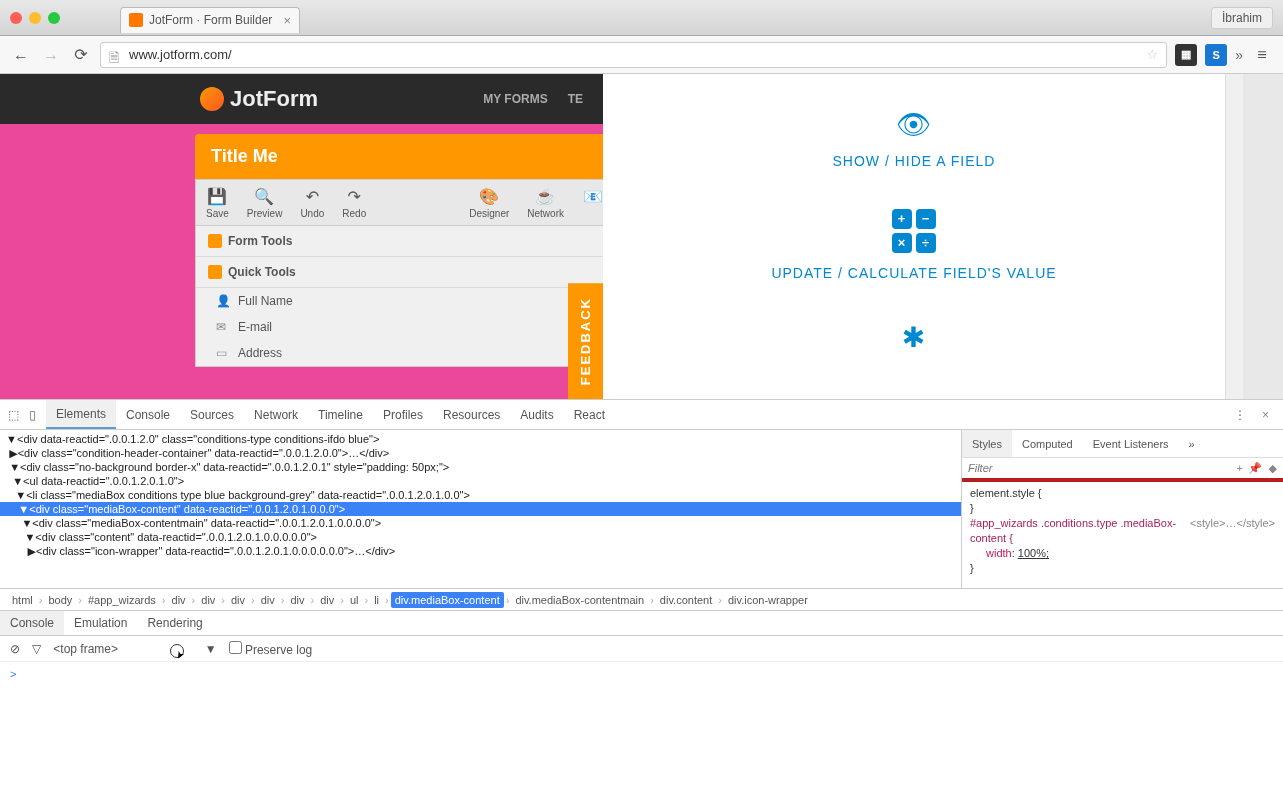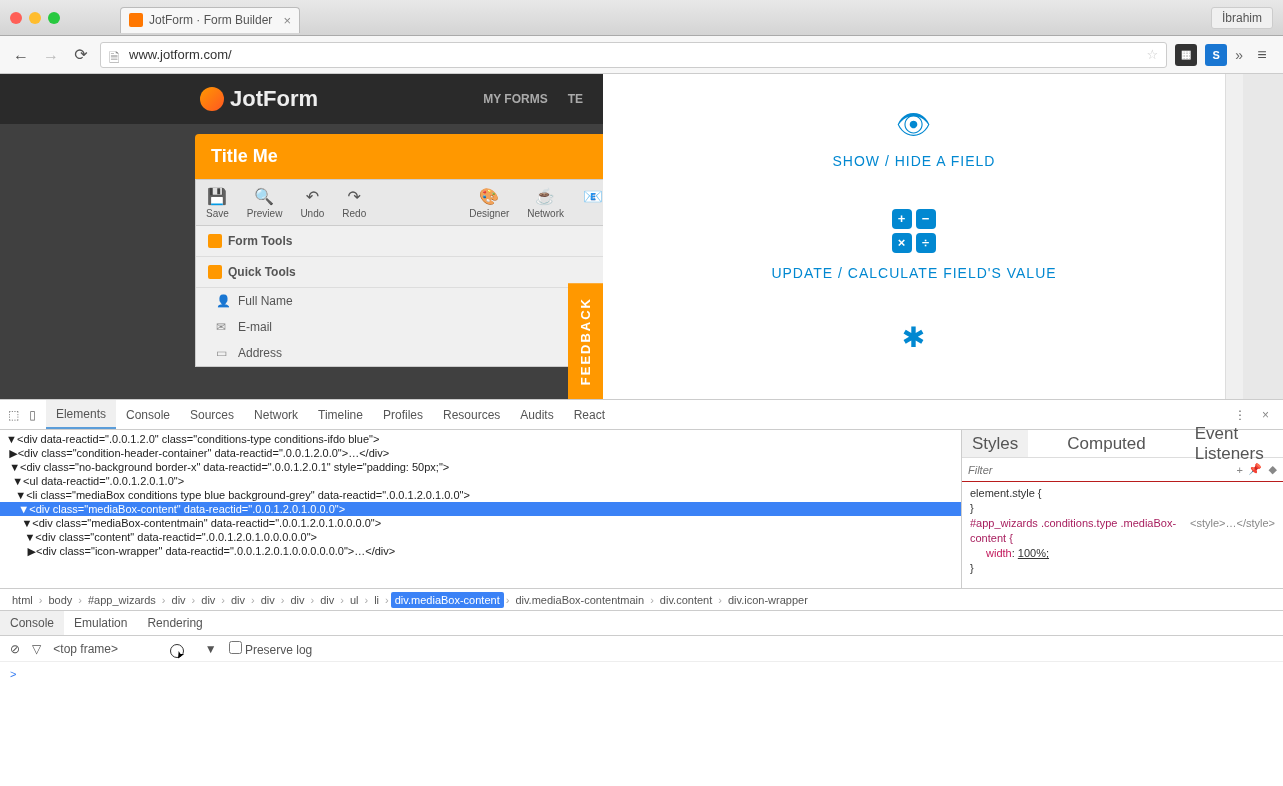--- a/index.html
+++ b/index.html
@@ -22,21 +22,21 @@
 .url-field { flex: 1; height: 26px; border: 1px solid #ccc; border-radius: 3px; background: #fff; display: flex; align-items: center; padding: 0 8px; font-size: 13px; color: #333; }
 .url-field .doc-icon { width: 14px; height: 14px; margin-right: 6px; color: #888; }
 .url-field .star { margin-left: auto; color: #ccc; }
 .ext-icon { width: 22px; height: 22px; border-radius: 3px; display: flex; align-items: center; justify-content: center; font-size: 11px; font-weight: bold; }
 .ext1 { background: #333; color: #fff; }
 .ext2 { background: #1976d2; color: #fff; }
 .ext-more { color: #666; font-size: 14px; }
 
 
 .page-area { height: 325px; display: flex; }
-.left-pane { width: 603px; background: #404040; position: relative; overflow: hidden; }
+.left-pane { width: 603px; background: #ec4899; position: relative; overflow: hidden; }
 .right-pane { width: 623px; background: #fff; display: flex; flex-direction: column; align-items: center; justify-content: center; gap: 40px; border-right: 1px solid #ddd; }
 .right-scrollbar { width: 17px; background: #f0f0f0; }
 
 .jotform-header { height: 50px; display: flex; align-items: center; padding: 0 20px 0 200px; background: #2a2a2a; position: absolute; top: 0; width: 100%; }
 .jotform-logo { display: flex; align-items: center; gap: 6px; color: #eee; font-size: 22px; font-weight: bold; }
 .jotform-logo .pen { width: 24px; height: 24px; background: linear-gradient(135deg, #ff9800, #ff5722); border-radius: 50%; }
 .jotform-nav { margin-left: auto; display: flex; gap: 20px; color: #aaa; font-size: 12px; font-weight: bold; }
 
 .form-builder { position: absolute; top: 60px; left: 195px; width: 420px; }
 .title-bar { background: #ff9800; color: #fff; padding: 12px 16px; font-size: 18px; font-weight: bold; border-radius: 4px 4px 0 0; }
@@ -64,24 +64,24 @@
 .dt-tabs .tab.active { border-bottom: 2px solid #5b9dd9; background: #f0f0f0; }
 .dt-tabs .spacer { flex: 1; }
 .dt-tabs .close-x { color: #888; padding: 0 6px; }
 
 .dt-main { height: 158px; display: flex; }
 .dt-dom { flex: 1; overflow: hidden; font-family: Menlo, monospace; font-size: 11px; line-height: 14px; color: #222; padding: 2px 0; }
 .dt-dom .line { white-space: pre; }
 .dt-dom .line.selected { background: #3b82f6; color: #fff; }
 
 .dt-styles { width: 322px; border-left: 1px solid #ccc; display: flex; flex-direction: column; font-family: Menlo, monospace; font-size: 11px; }
-.dt-styles-tabs { height: 28px; border-bottom: 1px solid #ddd; display: flex; font-family: -apple-system, sans-serif; font-size: 17px; color: #555; gap: 29px; }
+.dt-styles-tabs { height: 28px; border-bottom: 1px solid #ddd; display: flex; font-family: -apple-system, sans-serif; font-size: 11px; color: #555; }
 .dt-styles-tabs .stab { padding: 0 10px; height: 100%; display: flex; align-items: center; }
 .dt-styles-tabs .stab.active { background: #f0f0f0; }
-.dt-filter { height: 24px; border-bottom: 1px solid #b91c1c; display: flex; align-items: center; padding: 0 6px; }
+.dt-filter { height: 24px; border-bottom: 4px solid #b91c1c; display: flex; align-items: center; padding: 0 6px; }
 .dt-filter input { border: none; flex: 1; font-size: 11px; outline: none; font-style: italic; color: #999; }
 .dt-filter .ficon { color: #888; margin-left: 6px; }
 .dt-rules { padding: 4px 8px; color: #333; line-height: 15px; }
 .dt-rules .sel { color: #a71d5d; }
 .dt-rules .prop { color: #c2185b; margin-left: 16px; }
 .dt-rules .pval { color: #333; text-decoration: underline; }
 .dt-rules .src { float: right; color: #888; }
 
 .dt-breadcrumb { height: 22px; border-top: 1px solid #ccc; display: flex; align-items: center; padding: 0 8px; font-family: Menlo, monospace; font-size: 11px; color: #555; gap: 2px; overflow: hidden; }
 .dt-breadcrumb .bc { padding: 2px 4px; }

